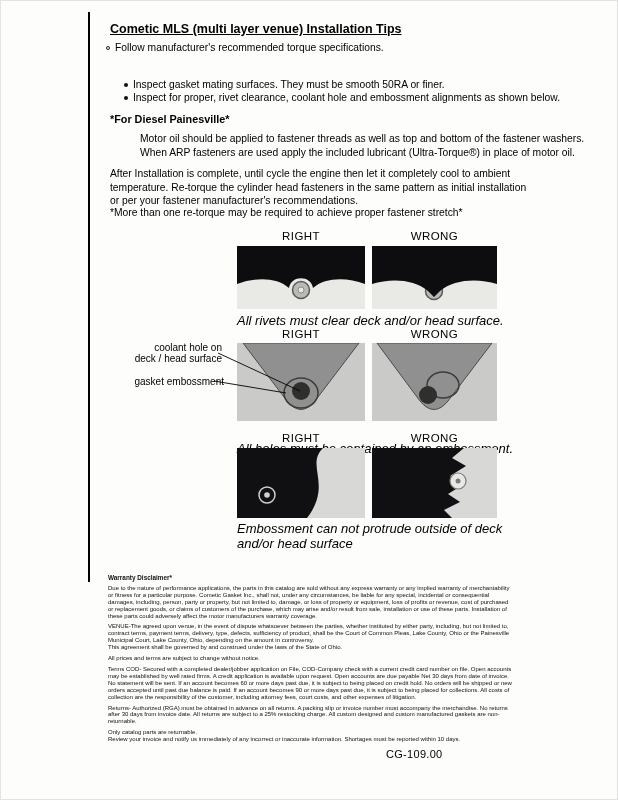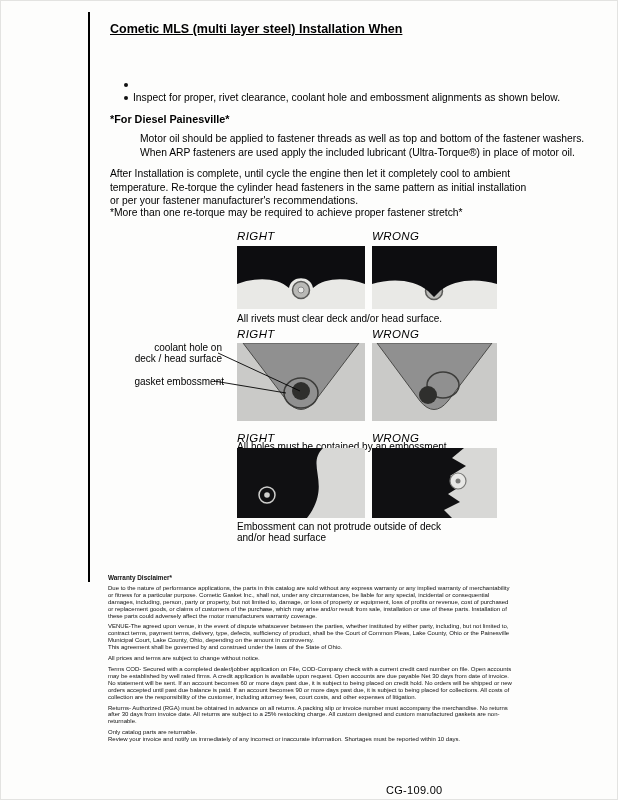--- a/index.html
+++ b/index.html
@@ -13,44 +13,47 @@
     box-shadow: inset 0 0 0 1px #e3e3e1;
   }
   .abs { position:absolute; }
   .title { font-size:12.5px; font-weight:bold; text-decoration:underline; white-space:nowrap; }
   .tip-line { font-size:10.3px; line-height:12.7px; white-space:nowrap; }
   .bullet-o { display:inline-block; width:4px; height:4px; border:1px solid #222; border-radius:50%; margin-right:5px; vertical-align:1px; }
   .bullet-dot { display:inline-block; width:4px; height:4px; background:#111; border-radius:50%; margin-right:5px; vertical-align:1px; }
   .h2 { font-size:10.8px; font-weight:bold; }
   .para { font-size:10.3px; line-height:13.5px; white-space:pre-line; }
   .note { font-size:10.3px; }
-  .rw-label { font-size:11.5px; letter-spacing:0.4px; text-align:left;font-style:italic; }
-  .caption { font-size:10px; white-space:pre-line; }
+  .rw-label { font-size:11.5px; letter-spacing:0.4px; text-align:center; }
+  .caption { font-size:13px; white-space:pre-line;font-style:italic; }
   .callout { font-size:10px; line-height:11px; text-align:right; white-space:pre-line; }
   .rule { background:#000; }
   .fineprint { font-size:6px; line-height:6.9px; color:#111; width:406px; }
   .fineprint .fp-para { margin:0 0 4px 0; white-space:pre-line; }
   .fp-head { font-size:6.4px; font-weight:bold; margin-bottom:3px; }
   .footer { font-size:11px; letter-spacing:0.3px; }
   svg { display:block; }
   .overlay { pointer-events:none; }
 </style>
 </head>
 <body>
 
 <div class="abs rule" style="left:88px; top:12px; width:2px; height:570px;"></div>
 
-<div class="abs title" style="left:110px; top:22px;">Cometic MLS (multi layer steel) Installation When</div>
+<div class="abs title" style="left:110px; top:22px;">Cometic MLS (multi layer venue) Installation Tips</div>
 
 <div class="abs" style="left:106px; top:42px;">
+  <div class="tip-line">
+    <span class="bullet-o"></span><span>Follow manufacturer's recommended torque specifications.</span>
+  </div>
 </div>
 
 <div class="abs" style="left:124px; top:79px;">
   <div class="tip-line">
-    <span class="bullet-dot"></span>
+    <span class="bullet-dot"></span><span>Inspect gasket mating surfaces.  They must be smooth 50RA or finer.</span>
   </div>
   <div class="tip-line">
     <span class="bullet-dot"></span><span>Inspect for proper, rivet clearance, coolant hole and embossment alignments as shown below.</span>
   </div>
 </div>
 
 <div class="abs h2" style="left:110px; top:113px;">*For Diesel Painesville*</div>
 <div class="abs para" style="left:110px; top:132px; width:490px;margin-left:30px;">Motor oil should be applied to fastener threads as well as top and bottom of the fastener washers.
 When ARP fasteners are used apply the included lubricant (Ultra-Torque®) in place of motor oil.</div>
 <div class="abs para" style="left:110px; top:167px; width:490px;">After Installation is complete, until cycle the engine then let it completely cool to ambient
@@ -137,13 +140,13 @@
   <div class="fp-para">Due to the nature of performance applications, the parts in this catalog are sold without any express warranty or any implied warranty of merchantability or fitness for a particular purpose.  Cometic Gasket Inc., shall not, under any circumstances, be liable for any special, incidental or consequential damages, including, person, party or property, but not limited to, damage, or loss of property or equipment, loss of profits or revenue, cost of purchased or replacement goods, or claims of customers of the purchase, which may arise and/or result from sale, installation or use of these parts.  Installation of these parts could adversely affect the motor manufacturers warranty coverage.</div>
   <div class="fp-para">VENUE-The agreed upon venue, in the event of dispute whatsoever between the parties, whether instituted by either party, including, but not limited to, contract terms, payment terms, delivery, type, defects, sufficiency of product, shall be the Court of Common Pleas, Lake County, Ohio or the Painesville Municipal Court, Lake County, Ohio, depending on the amount in controversy.
 This agreement shall be governed by and construed under the laws of the State of Ohio.</div>
   <div class="fp-para">All prices and terms are subject to change without notice.</div>
   <div class="fp-para">Terms COD- Secured with a completed dealer/jobber application on File, COD-Company check with a current credit card number on file.  Open accounts may be established by well rated firms.  A credit application is available upon request.  Open accounts are due payable Net 30 days from date of invoice.  No statement will be sent.  If an account becomes 60 or more days past due, it is subject to being placed on credit hold.  No orders will be shipped or new orders accepted until past due balance is paid.  If an account becomes 90 or more days past due, it is subject to being placed for collections.  All costs of collection are the responsibility of the customer, including attorney fees, court costs, and other expenses of litigation.</div>
   <div class="fp-para">Returns- Authorized (RGA) must be obtained in advance on all returns.  A packing slip or invoice number must accompany the merchandise.  No returns after 30 days from invoice date.  All returns are subject to a 25% restocking charge.  All custom designed and custom manufactured gaskets are non-returnable.</div>
   <div class="fp-para">Only catalog parts are returnable.
 Review your invoice and notify us immediately of any incorrect or inaccurate information.  Shortages must be reported within 10 days.</div>
 </div>
 
-<div class="abs footer" style="left:386px; top:784px;">CG-109.00</div>
+<div class="abs footer" style="left:386px; top:748px;">CG-109.00</div>
 
 </body></html>

